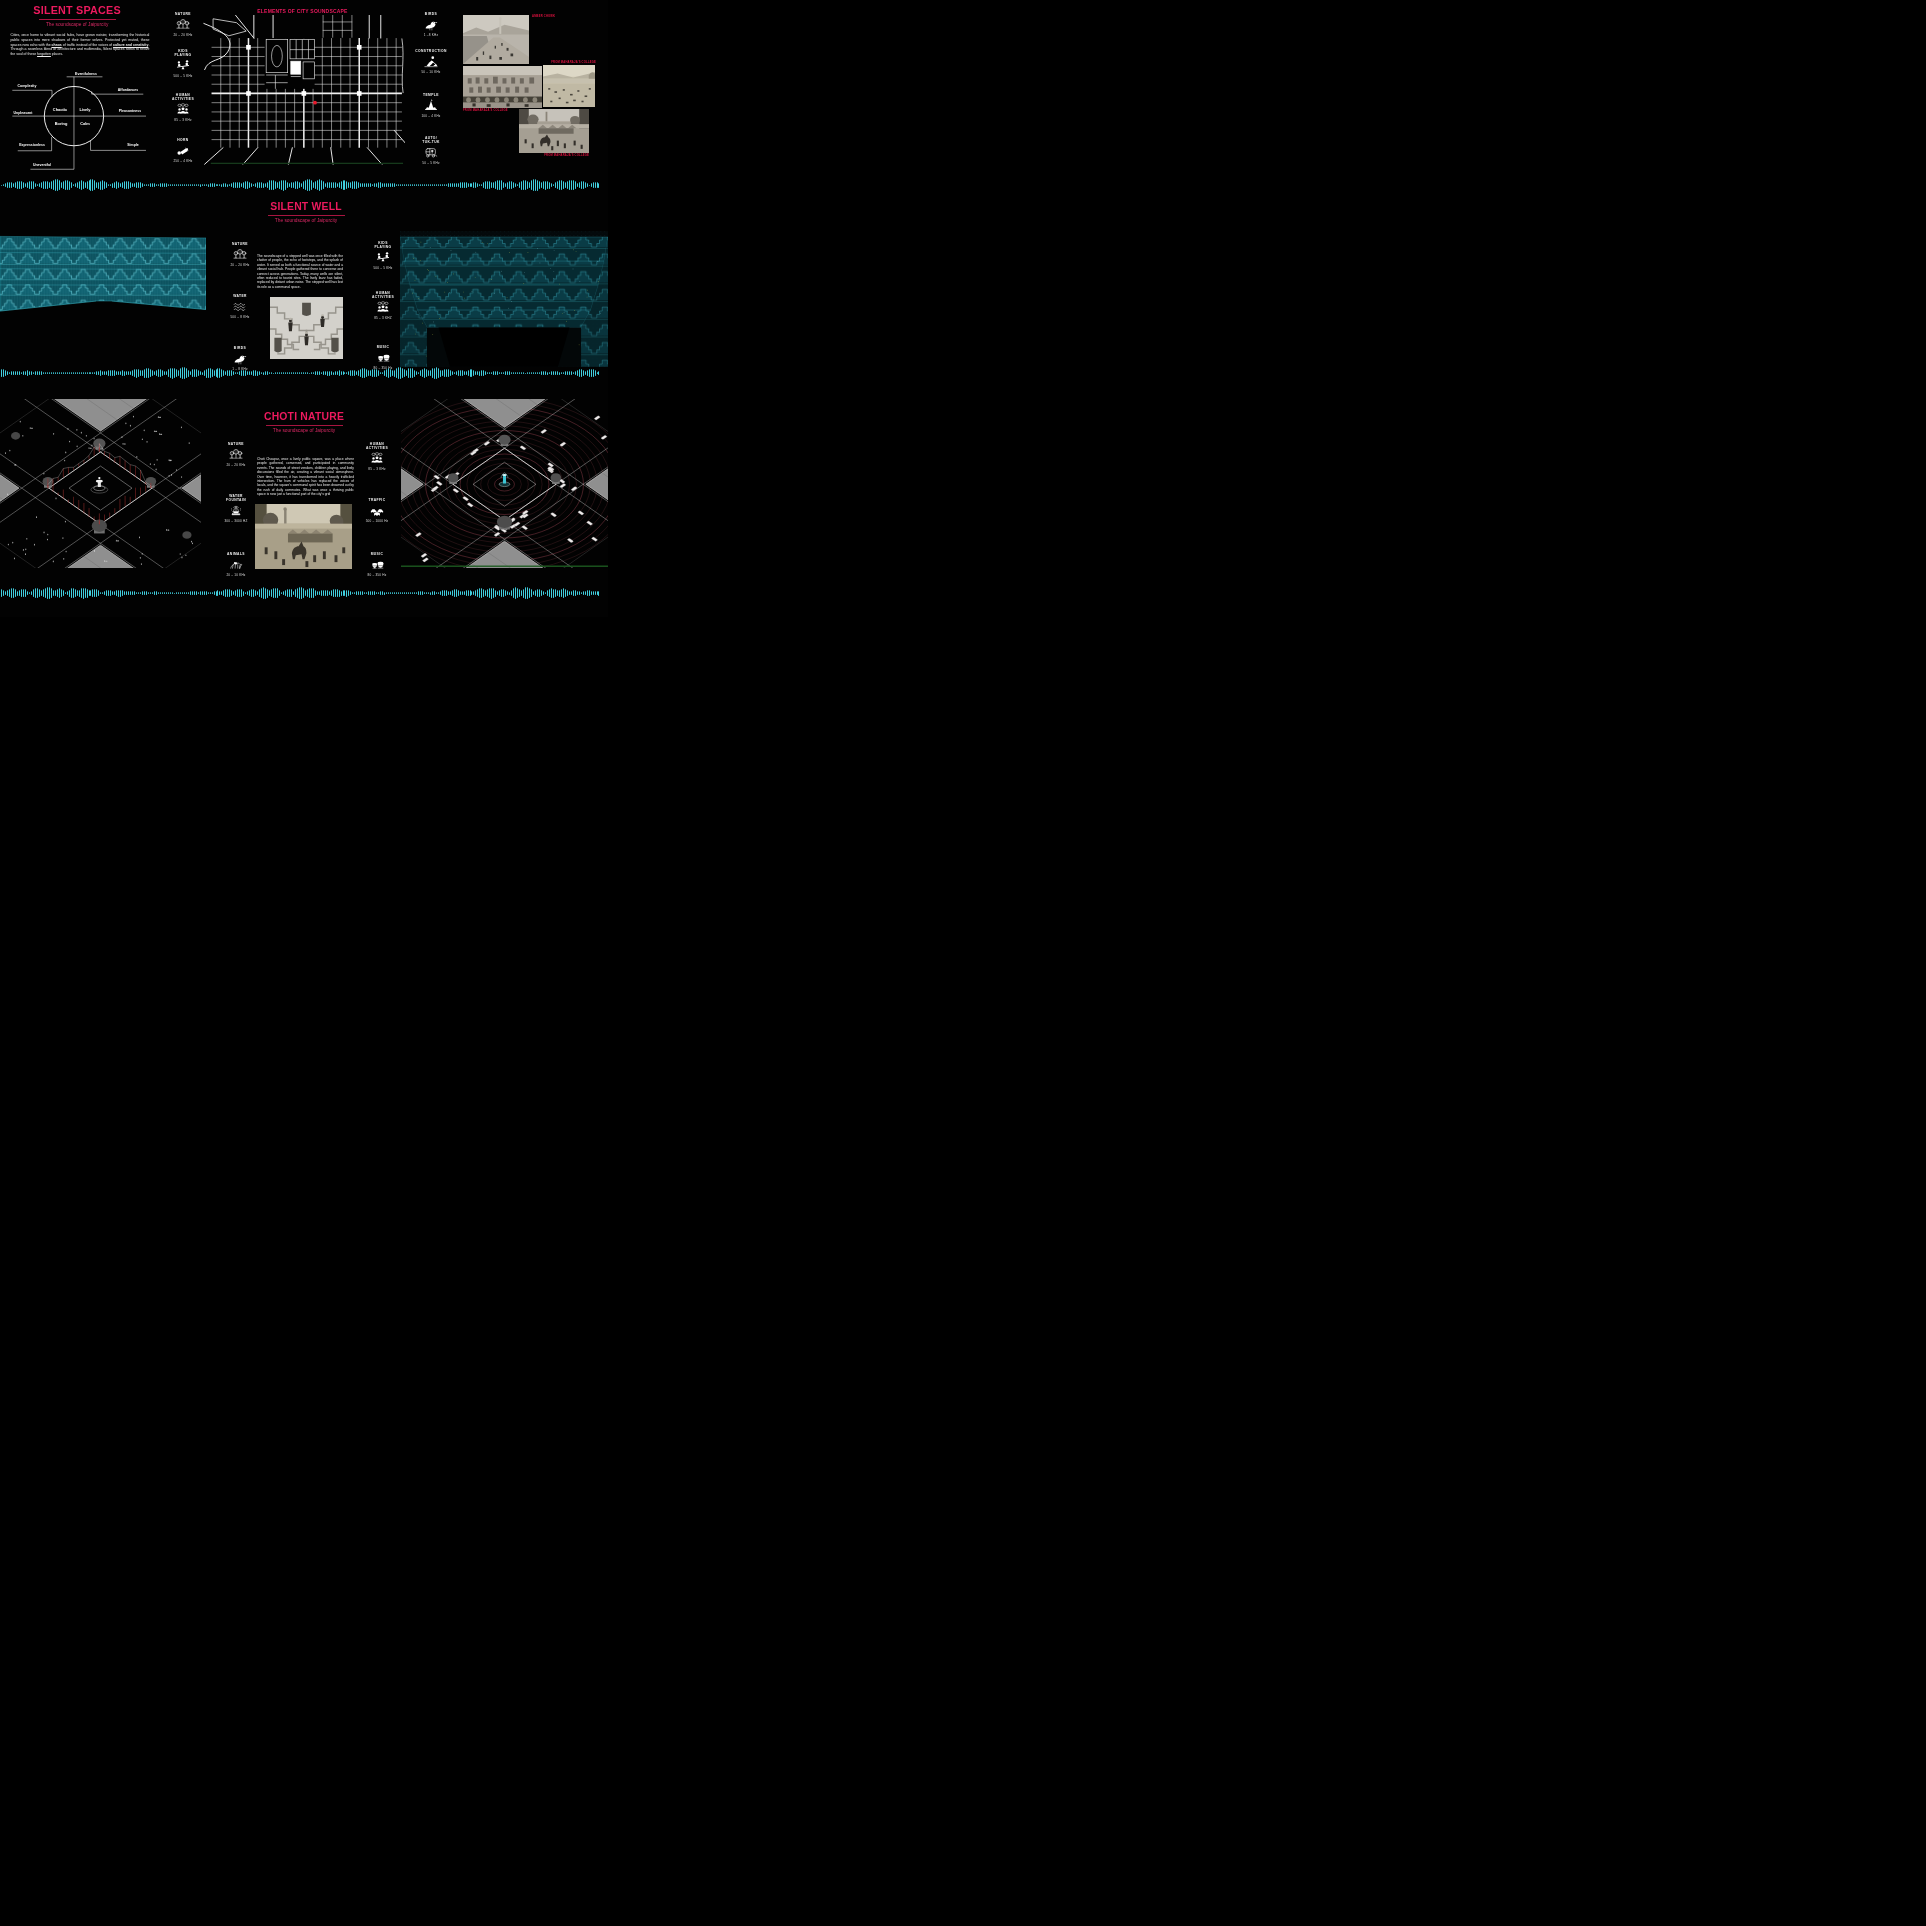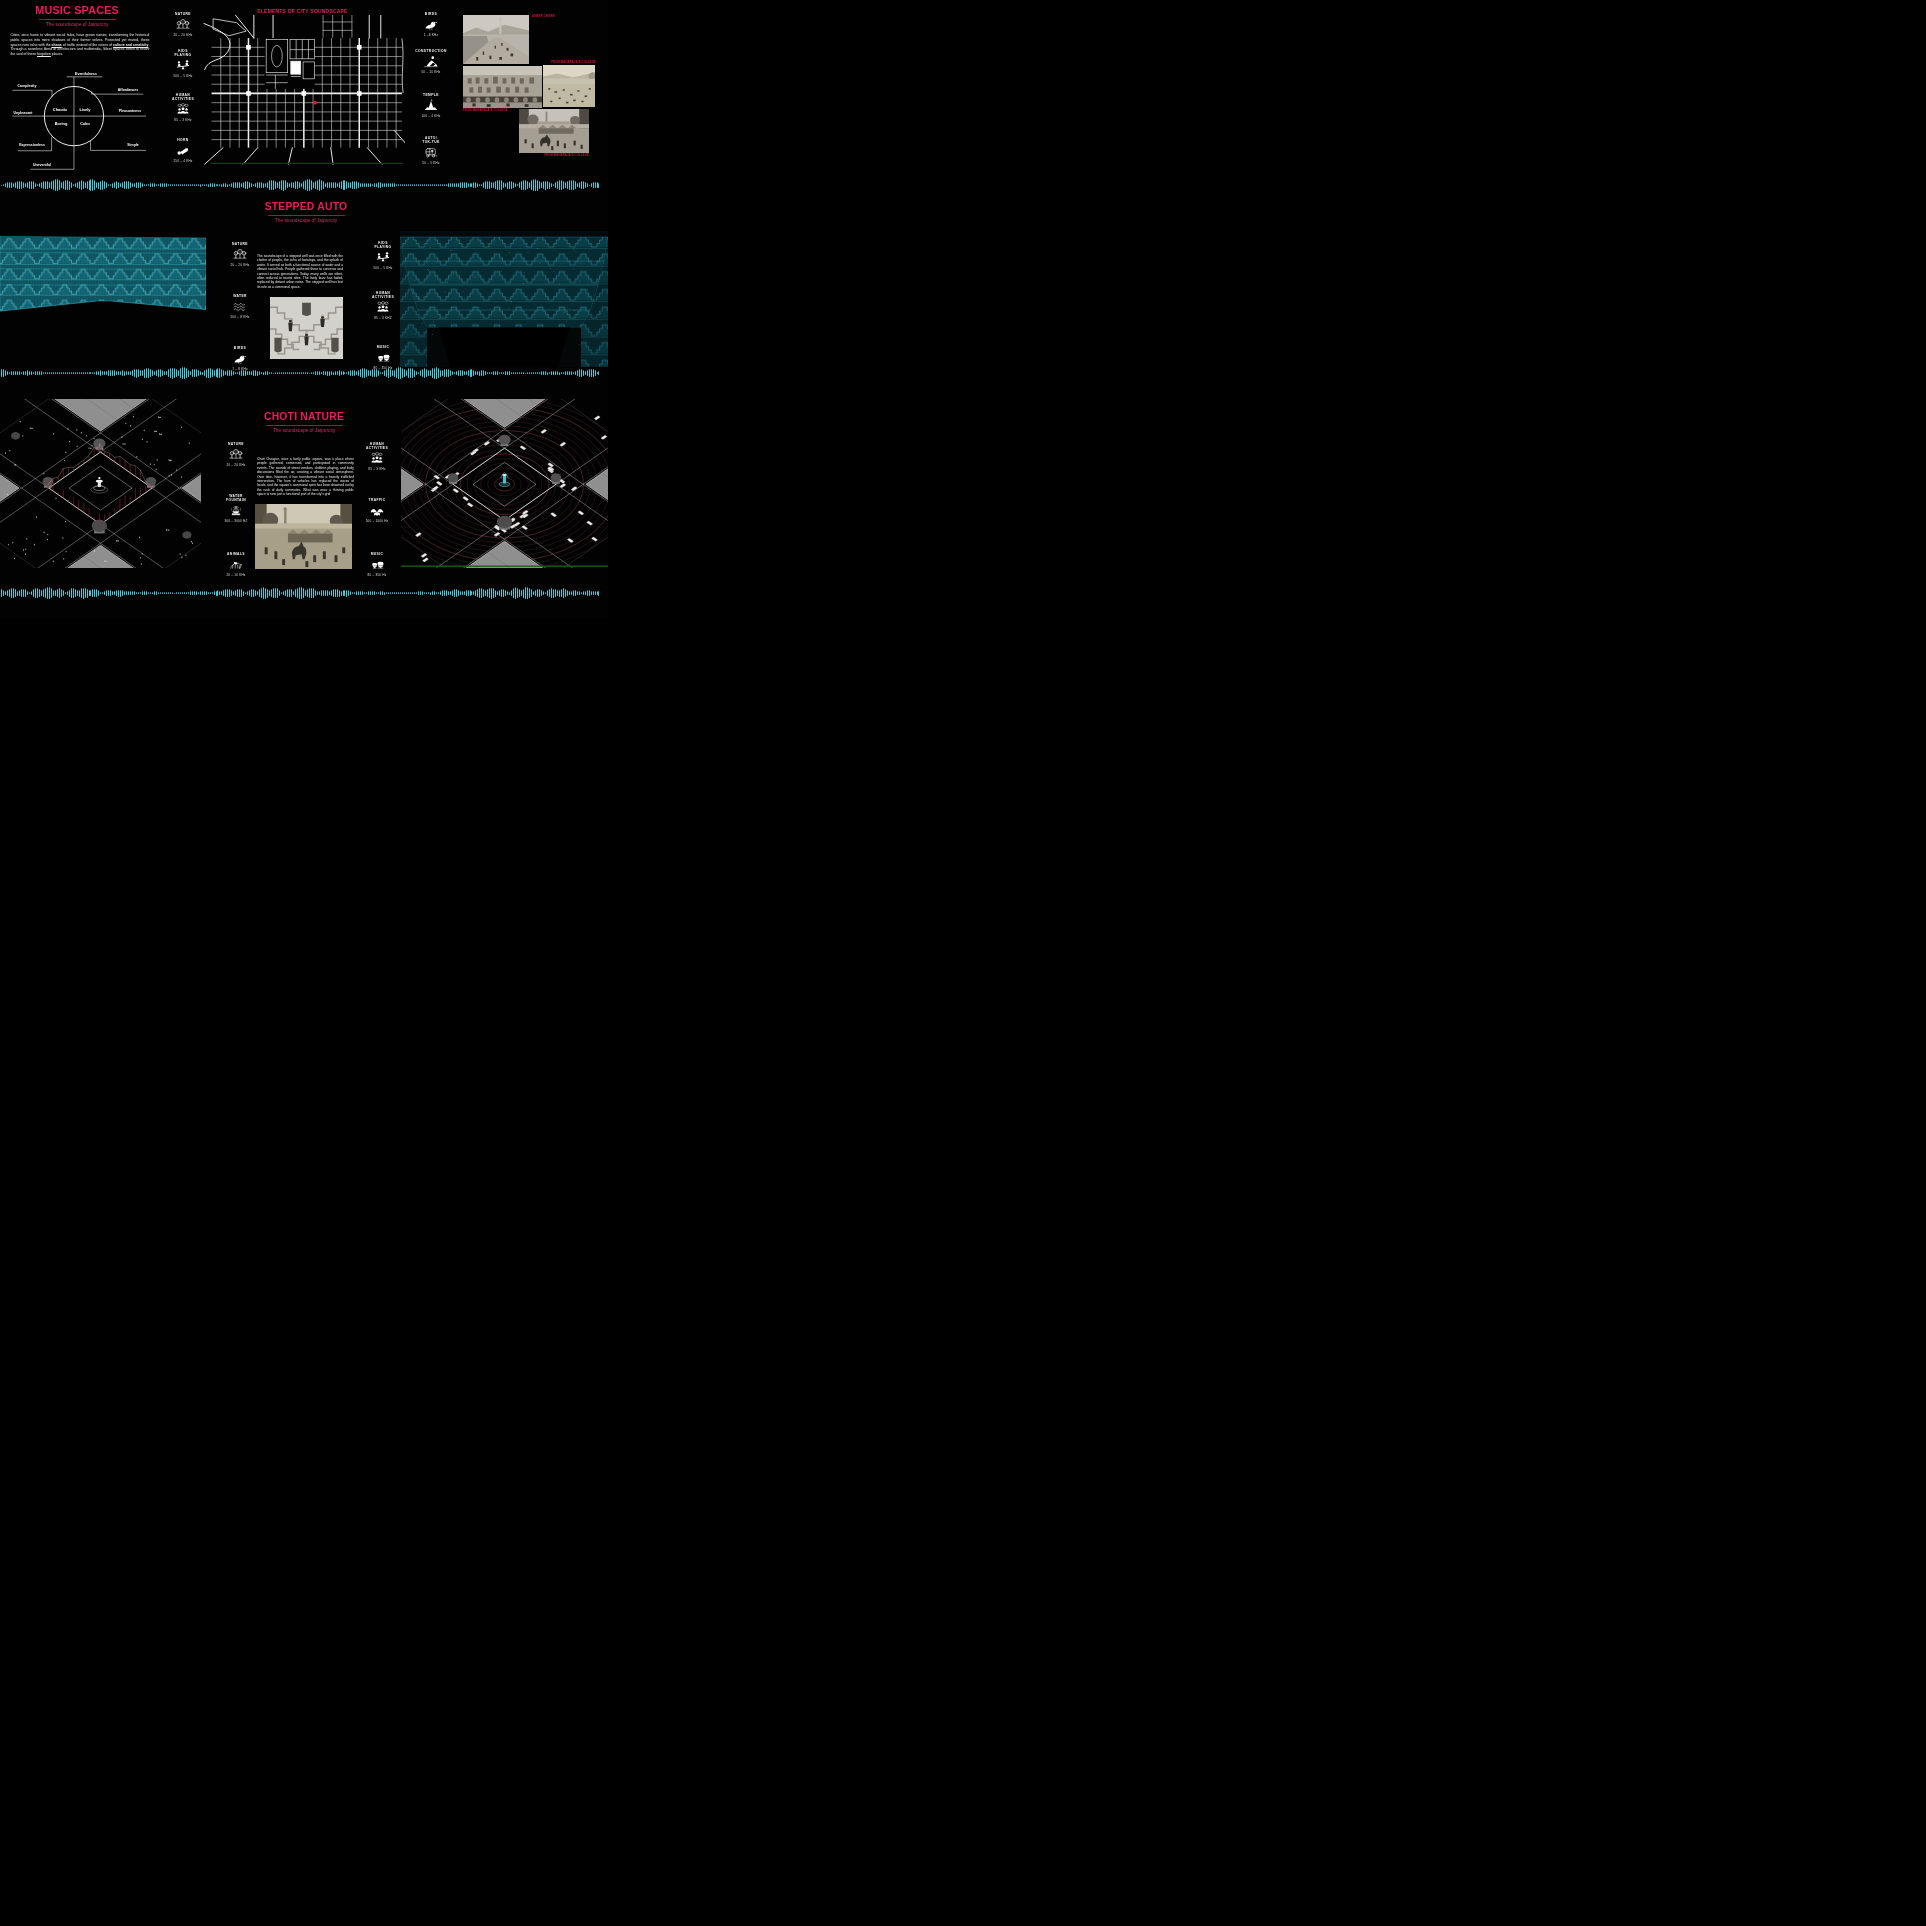--- a/index.html
+++ b/index.html
@@ -211,21 +211,21 @@
   </g>
       </symbol>
 </defs>
 </svg>
 
 <div class="board">
 
   <section class="panel" style="top:0;height:178px">
 
     <div class="abs" style="left:3.1px;top:5.4px;width:148px">
-      <h1 class="h-title" style="font-size:10.8px">MUSIC SPACES</h1>
+      <h1 class="h-title" style="font-size:10.8px">SILENT SPACES</h1>
       <div class="h-rule"></div>
       <div class="h-sub">The soundscape of Jaipurcity</div>
     </div>
 
     <p class="para abs" style="left:10.4px;top:33px;width:139px"><span>Cities, once home to vibrant social hubs, have grown noisier, transforming the historical public spaces into mere shadows of their former selves. Protected yet muted, these spaces now echo with the </span><span style="font-weight: 700; text-decoration: underline;">chaos</span><span> of traffic instead of the voices of </span><span style="font-weight: 700; text-decoration: underline;">culture and creativity</span><span>. Through a seamless blend of architecture and multimedia, Silent Spaces seeks to revive the soul of these </span><span style="text-decoration: underline;">forgotten</span><span> places.</span></p>
 
     <div class="circum">
       <svg width="151" height="105" viewBox="0 0 392 272">
         <g stroke="#fff" stroke-width="1.4" fill="none">
           <circle cx="192" cy="122" r="77" stroke-width="2.4"></circle>
@@ -813,21 +813,21 @@
       <svg viewBox="0 0 535 210">
         <polygon points="0,6 535,10 535,196 290,174 250,174 0,200" fill="url(#patStepsA)" stroke="#2fb3c4" stroke-width="1"></polygon>
         <polygon points="0,6 535,10 535,196 290,174 250,174 0,200" fill="url(#patVert)"></polygon>
         <g stroke="#45c6d6" stroke-width="1" opacity=".75">
           <path d="M0 48L535 50M0 90L535 92M0 132L535 133M0 200L250 174M290 174L535 196"></path>
         </g>
       </svg>
     </div>
 
     <div class="abs" style="left:229px;top:10px;width:154px">
-      <h2 class="h-title">STEPPED AUTO</h2>
+      <h2 class="h-title">SILENT WELL</h2>
       <div class="h-rule"></div>
       <div class="h-sub">The soundscape of Jaipurcity</div>
     </div>
 
     <div class="icon-item" style="left:217px;top:50px">
       <div class="ilabel">NATURE</div>
       <svg class="iicon" viewBox="0 0 36 36" width="14" height="14">
           <use href="#sym-trees"></use>
         </svg>
       <div class="irange">20 – 20 KHz</div>

